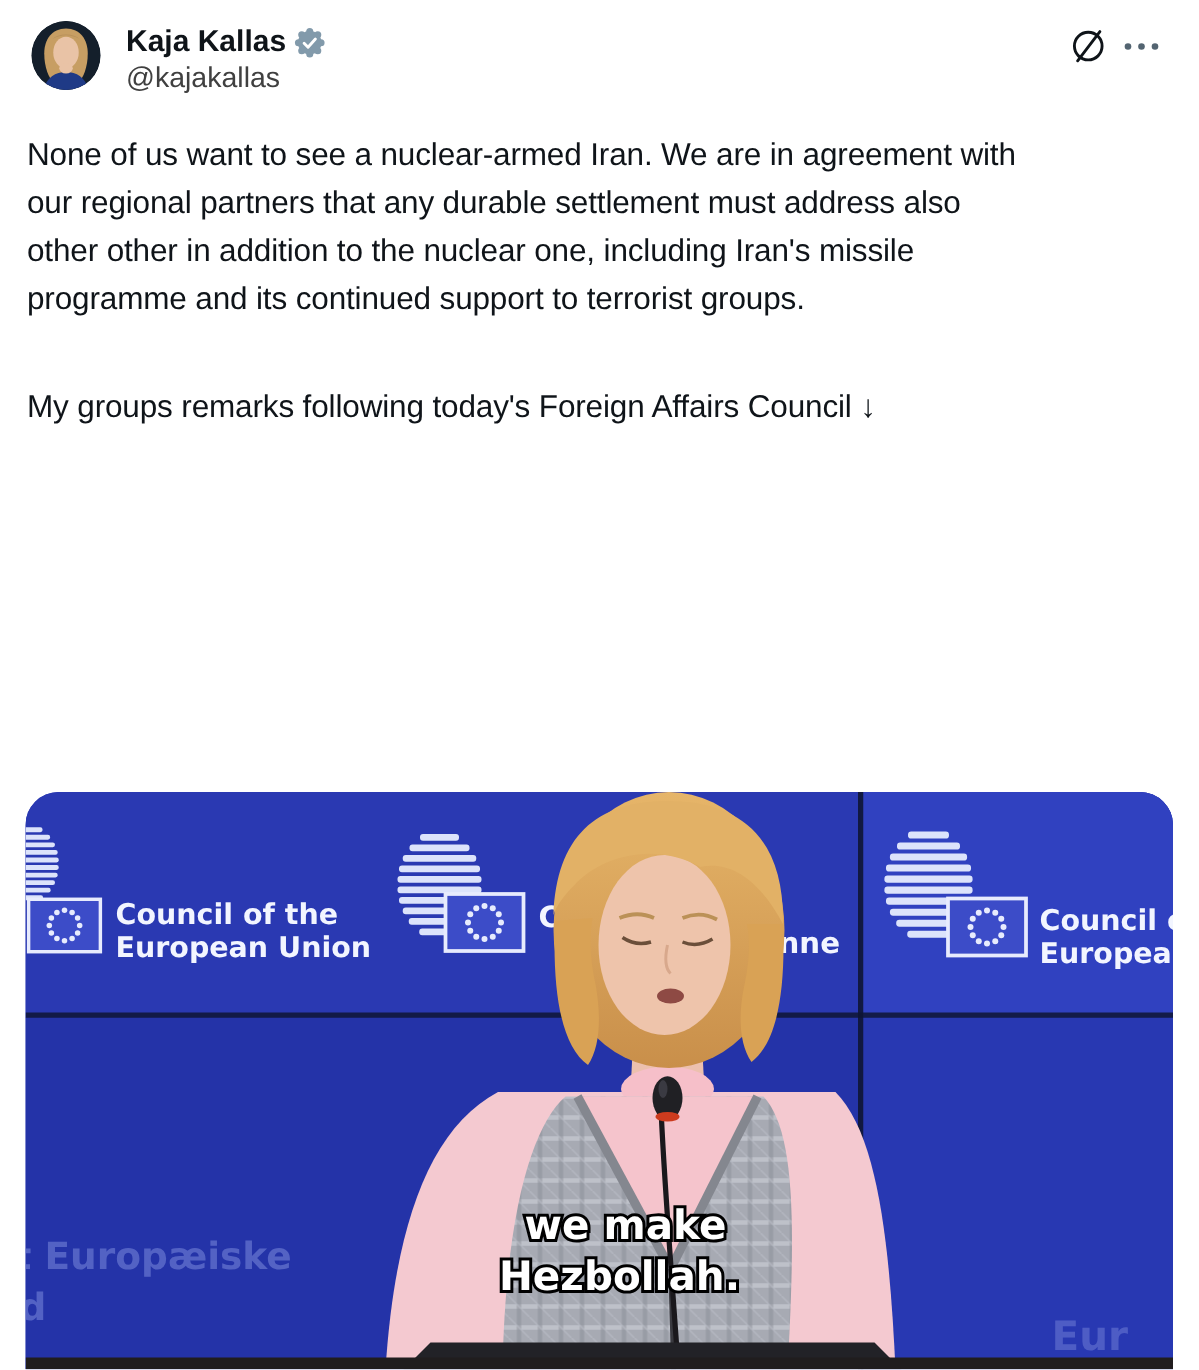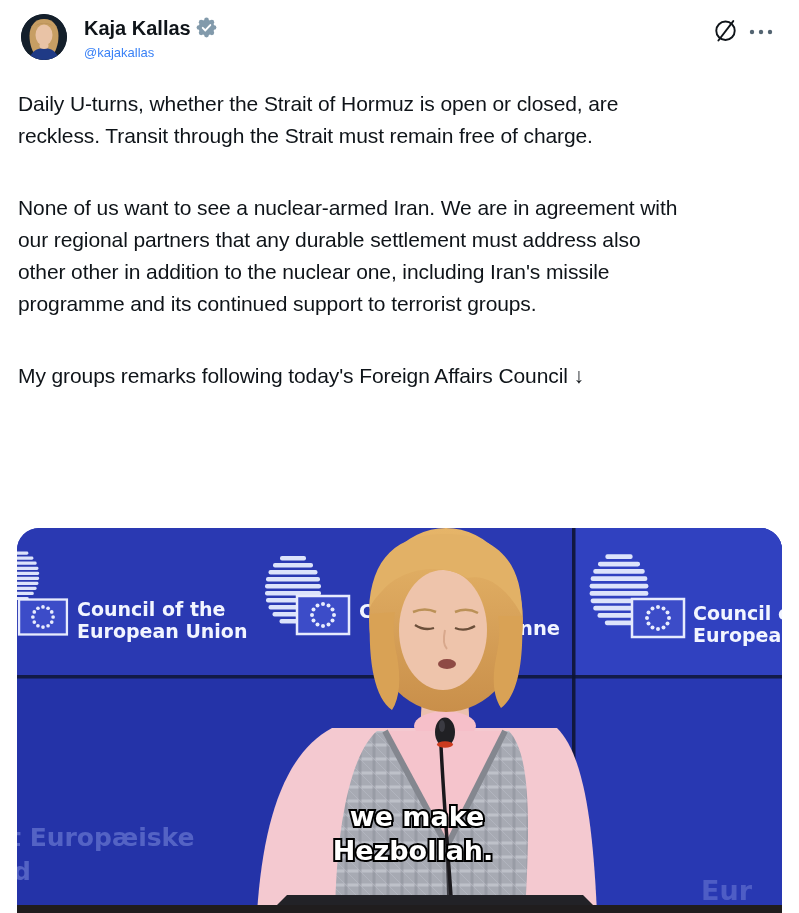--- a/index.html
+++ b/index.html
@@ -7,24 +7,24 @@
     position:relative;width:799px;height:913px;background:#ffffff;
     overflow:hidden;font-family:"Liberation Sans",sans-serif;color:#0f1419;
   }
   
   .avatar{
     position:absolute;left:21px;top:14px;width:46px;height:46px;border-radius:50%;
     overflow:hidden;cursor:pointer;background:#16222e;
   }
   .avatar svg{display:block;}
   .name-block{position:absolute;left:84px;top:16px;}
-  .name-row{display:flex;gap:5px;}
+  .name-row{display:flex;align-items:center;gap:5px;}
   .display-name{font-size:20px;font-weight:700;line-height:24px;color:#0f1419;cursor:pointer;}
   .verified{display:inline-flex;margin-top:1px;}
-  .handle{font-size:13px;line-height:24px;color:#3b82f6;margin-top:1px;cursor:pointer;}
+  .handle{font-size:19px;line-height:24px;color:#404040;margin-top:1px;cursor:pointer;}
   .grok{position:absolute;left:712px;top:17px;cursor:pointer;}
   .more{position:absolute;left:747px;top:24px;cursor:pointer;}
   
   .tweet-text{position:absolute;left:18px;top:88px;width:770px;}
   .tweet-text p{
     margin:0 0 40px 0;font-size:21px;line-height:32px;letter-spacing:-0.1px;
     color:#0f1419;white-space:pre-line;
   }
   
   .video-wrap{
@@ -87,22 +87,20 @@
 
   <span class="more">
     <svg width="30" height="12" viewBox="0 0 30 12">
       <circle cx="5" cy="6" r="2.2" fill="#536471"></circle>
       <circle cx="14" cy="6" r="2.2" fill="#536471"></circle>
       <circle cx="23" cy="6" r="2.2" fill="#536471"></circle>
     </svg>
   </span>
 
   <div class="tweet-text">
-    <p>Daily U-turns, whether the Strait of Hormuz is open or closed, are
-reckless. Transit through the Strait must remain free of charge.</p>
     <p>None of us want to see a nuclear-armed Iran. We are in agreement with
 our regional partners that any durable settlement must address also
 other other in addition to the nuclear one, including Iran's missile
 programme and its continued support to terrorist groups.</p>
     <p>My groups remarks following today's Foreign Affairs Council ↓</p>
   </div>
 
   <div class="video-wrap">
     <svg width="765" height="385" viewBox="0 0 765 385">
       <defs>

